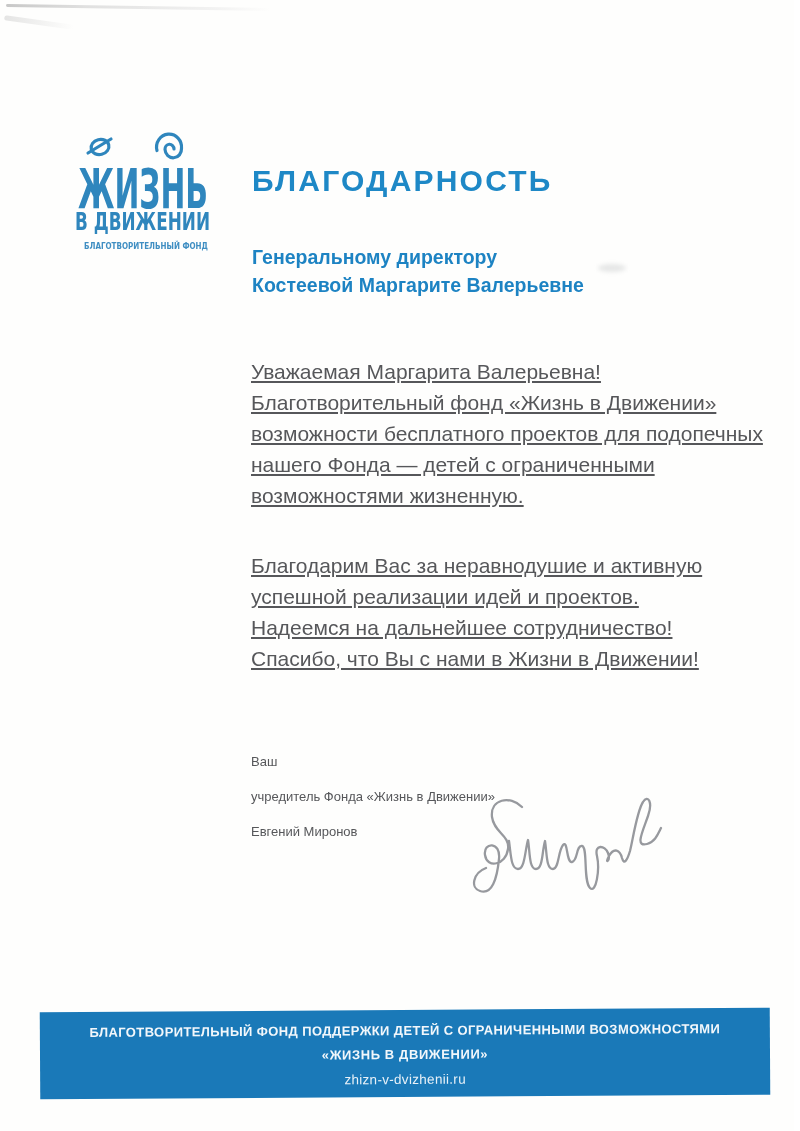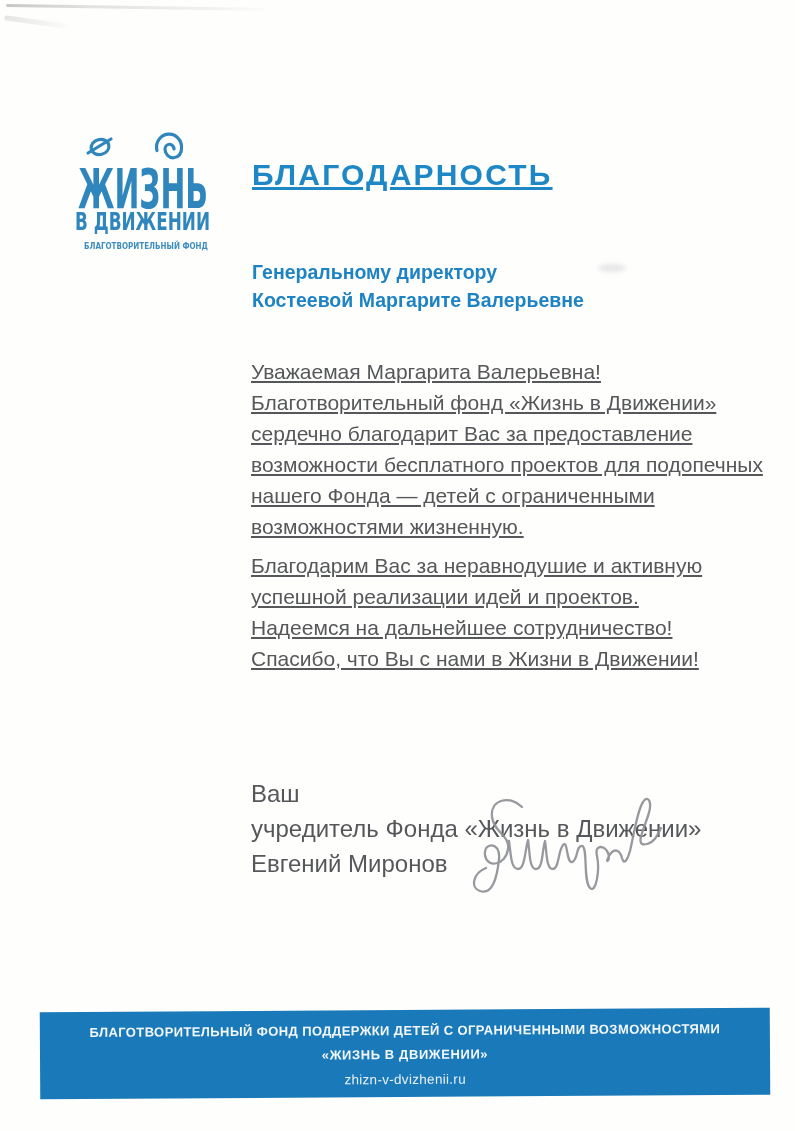--- a/index.html
+++ b/index.html
@@ -40,52 +40,51 @@
     filter: blur(2px);
     opacity: 0.35;
   }
   .logo {
     position: absolute;
     left: 70px; top: 128px;
     width: 170px; height: 128px;
   }
   .doc-title {
     position: absolute;
-    left: 252px; top: 158px;
+    left: 252px; top: 164px;
     font-size: 30px;
     font-weight: 700;
     letter-spacing: 2.2px;
     color: #1e88c6;
     white-space: nowrap;
-    text-decoration: underline;
   }
   .recipient {
     position: absolute;
-    left: 252px; top: 258px;
+    left: 252px; top: 243px;
     font-size: 19.5px;
     font-weight: 700;
     line-height: 28px;
     color: #1d83c3;
   }
   .body-par {
     position: absolute;
     left: 251px;
     font-size: 21px;
     font-weight: 400;
     line-height: 31px;
     color: #56575a;
     white-space: nowrap;
     text-decoration: underline;
   }
   .par-1 { top: 356px; }
   .par-2 { top: 534px; margin-top: 16px; }
   .signoff {
     position: absolute;
-    left: 251px; top: 776px;
-    font-size: 24px;
+    left: 251px; top: 744px;
+    font-size: 13px;
     line-height: 35px;
     color: #56575a;
     white-space: nowrap;
   }
   .signature {
     position: absolute;
     left: 392px; top: 793px;
     width: 272px; height: 108px;
   }
   .footer-bar {
@@ -141,21 +140,20 @@
   <div class="doc-title">БЛАГОДАРНОСТЬ</div>
 
   <div class="recipient">
     <div>Генеральному директору</div>
     <div>Костеевой Маргарите Валерьевне</div>
   </div>
 
   <div class="body-par par-1">
     <div>Уважаемая Маргарита Валерьевна!</div>
     <div>Благотворительный фонд «Жизнь в Движении»</div>
-    <div>сердечно благодарит Вас за предоставление</div>
     <div>возможности бесплатного проектов для подопечных</div>
     <div>нашего Фонда — детей с ограниченными</div>
     <div>возможностями жизненную.</div>
   </div>
 
   <div class="body-par par-2">
     <div>Благодарим Вас за неравнодушие и активную</div>
     <div>успешной реализации идей и проектов.</div>
     <div>Надеемся на дальнейшее сотрудничество!</div>
     <div>Спасибо, что Вы с нами в Жизни в Движении!</div>

